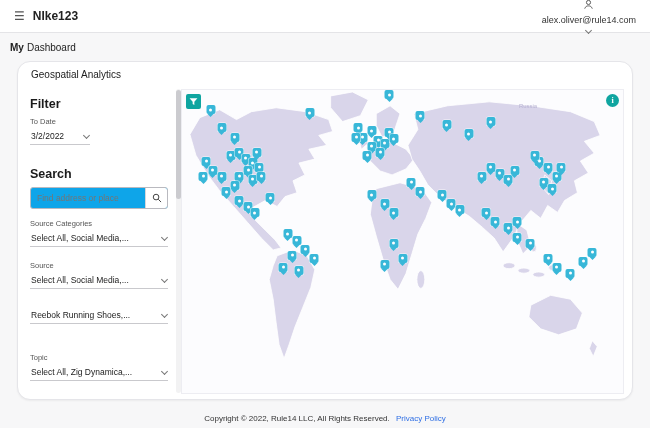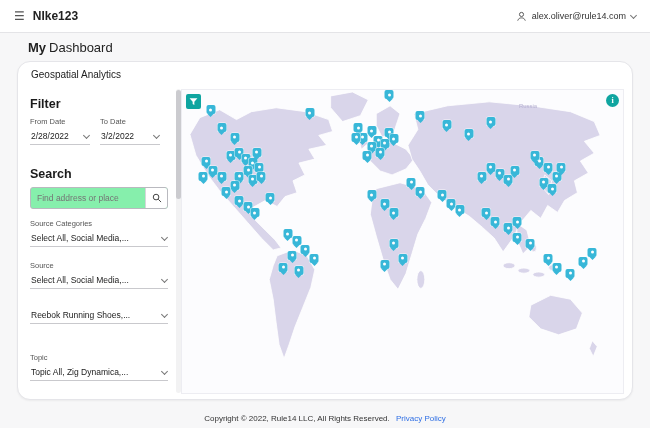--- a/index.html
+++ b/index.html
@@ -12,29 +12,29 @@
   
   .topbar {
     position:absolute; top:0; left:0; right:0; height:33px;
     background:#fff; border-bottom:1px solid #e4e4e7;
     display:flex; align-items:center; justify-content:space-between;
     padding:0 14px;
   }
   .brand-wrap { display:flex; align-items:center; gap:8px; }
   .hamburger { font-size:12px; color:#555; cursor:pointer; line-height:1; }
   .brand { font-size:12px; font-weight:bold; color:#222; }
-  .user-wrap { display:flex; align-items:center; gap:5px; font-size:9px; color:#333; cursor:pointer; }
+  .user-wrap { display:flex; align-items:center; gap:5px; font-size:9px; color:#333; cursor:pointer;flex-direction:column; }
   .chev {
     width:5px; height:5px; border-right:1.2px solid #777; border-bottom:1.2px solid #777;
     transform:rotate(45deg); display:inline-block; margin-top:-2px; flex:none;
   }
   
   .breadcrumb {
     position:absolute; top:33px; left:0; right:0; height:28px;
-    display:flex; align-items:center; padding:0 28px; font-size:13px; color:#222;
+    display:flex; align-items:center; padding:0 10px; font-size:10px; color:#222;
   }
   .breadcrumb b { margin-right:3px; }
   
   .card {
     position:absolute; left:17px; right:17px; top:61px; height:339px;
     background:#fff; border:1px solid #e5e5e9; border-radius:13px;
     box-shadow:0 1px 2px rgba(0,0,0,.05);
   }
   .card-title { position:absolute; left:13px; top:7px; font-size:10px; color:#222; }
   
@@ -45,21 +45,21 @@
   .lbl { font-size:7.5px; color:#555; margin-bottom:3px; }
   .value-row {
     display:flex; align-items:center; justify-content:space-between;
     border-bottom:1px solid #c9c9cd; padding:2px 1px 3px 1px;
     font-size:8.5px; color:#222; cursor:pointer; min-height:14px;
   }
   .value-row .vtxt { white-space:nowrap; overflow:hidden; max-width:118px; }
   .gap-s { height:10px; } .gap-m { height:14px; } .gap-l { height:19px; }
   .searchbox {
     display:flex; align-items:center; height:22px;
-    border:1px solid #b9b9bf; border-radius:3px; overflow:hidden; background:#86efac;
+    border:1px solid #b9b9bf; border-radius:3px; overflow:hidden; background:#0ea5e9;
   }
   .searchbox input {
     flex:1; border:0; outline:none; font-size:8.5px; padding:0 6px; min-width:0;
     font-family:"Liberation Sans", sans-serif; color:#333; background:transparent;
   }
   .search-btn {
     width:22px; align-self:stretch; border:0; border-left:1px solid #d6d6da;
     background:#fff; display:flex; align-items:center; justify-content:center; cursor:pointer; padding:0;
   }
   
@@ -127,27 +127,20 @@
 </div>
 
 <main class="card">
   <div class="card-title">Geospatial Analytics</div>
 
   <aside class="filter-panel">
     <div class="section-h">Filter</div>
 
     <div class="date-row">
       <div class="date-col">
-        <div class="lbl">From Date</div>
-        <div class="value-row">
-          <span class="vtxt">2/28/2022</span>
-          <span class="chev"></span>
-        </div>
-      </div>
-      <div class="date-col">
         <div class="lbl">To Date</div>
         <div class="value-row">
           <span class="vtxt">3/2/2022</span>
           <span class="chev"></span>
         </div>
       </div>
     </div>
 
     <div class="gap-m"></div>
     <div class="section-h">Search</div>
@@ -179,21 +172,21 @@
     <div class="gap-l"></div>
     <div class="value-row">
       <span class="vtxt">Reebok Running Shoes,...</span>
       <span class="chev"></span>
     </div>
 
     <div class="gap-l"></div>
     <div class="gap-s"></div>
     <div class="lbl">Topic</div>
     <div class="value-row">
-      <span class="vtxt">Topic All, Zig Dynamica,...</span>
+      <span class="vtxt">Select All, Zig Dynamica,...</span>
       <span class="chev"></span>
     </div>
 
     <div class="gap-l"></div>
 
   </aside>
 
   <div class="vscroll">
     <div class="thumb"></div>
   </div>

